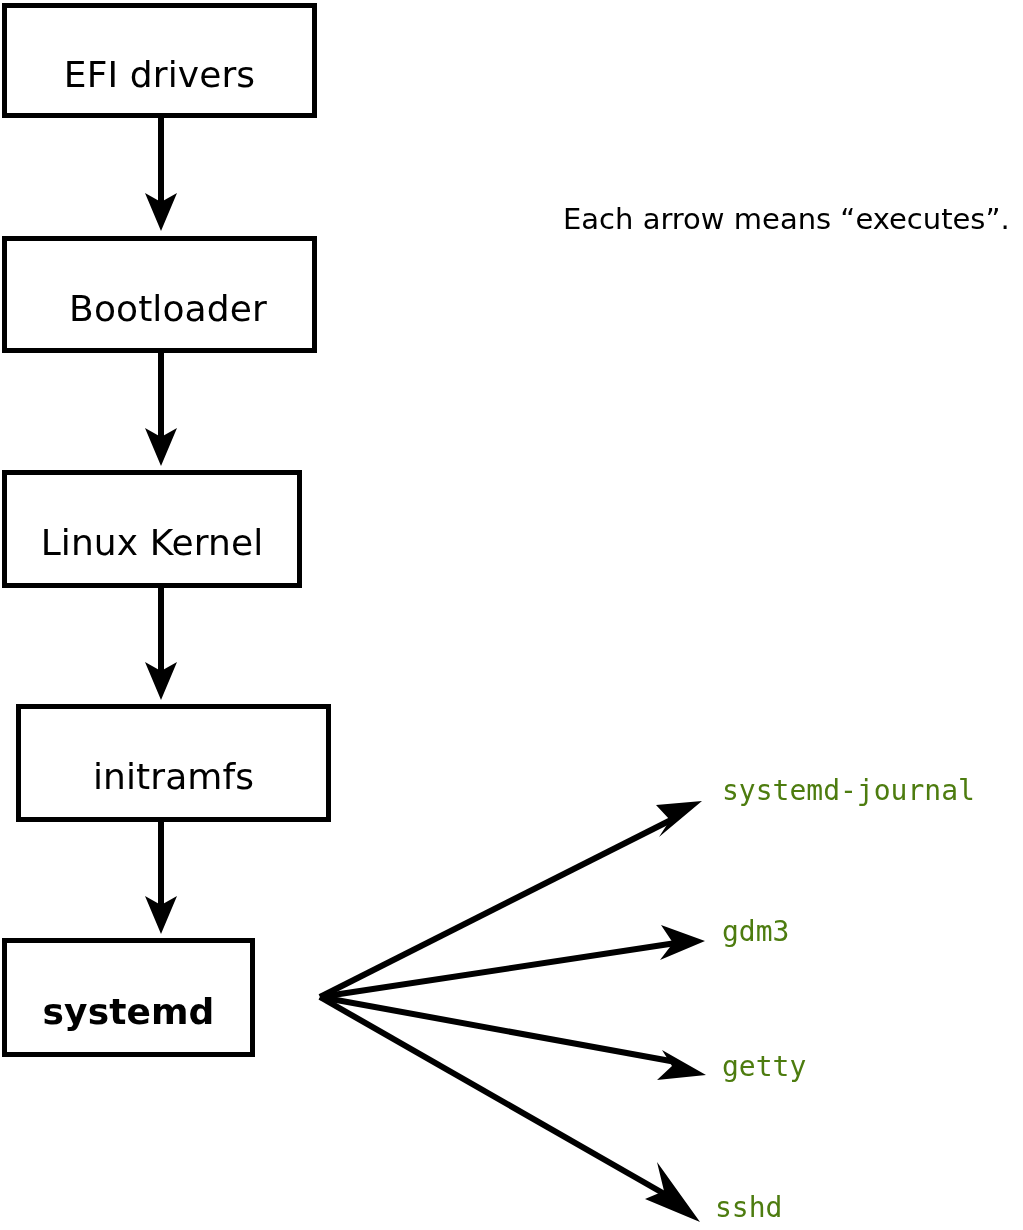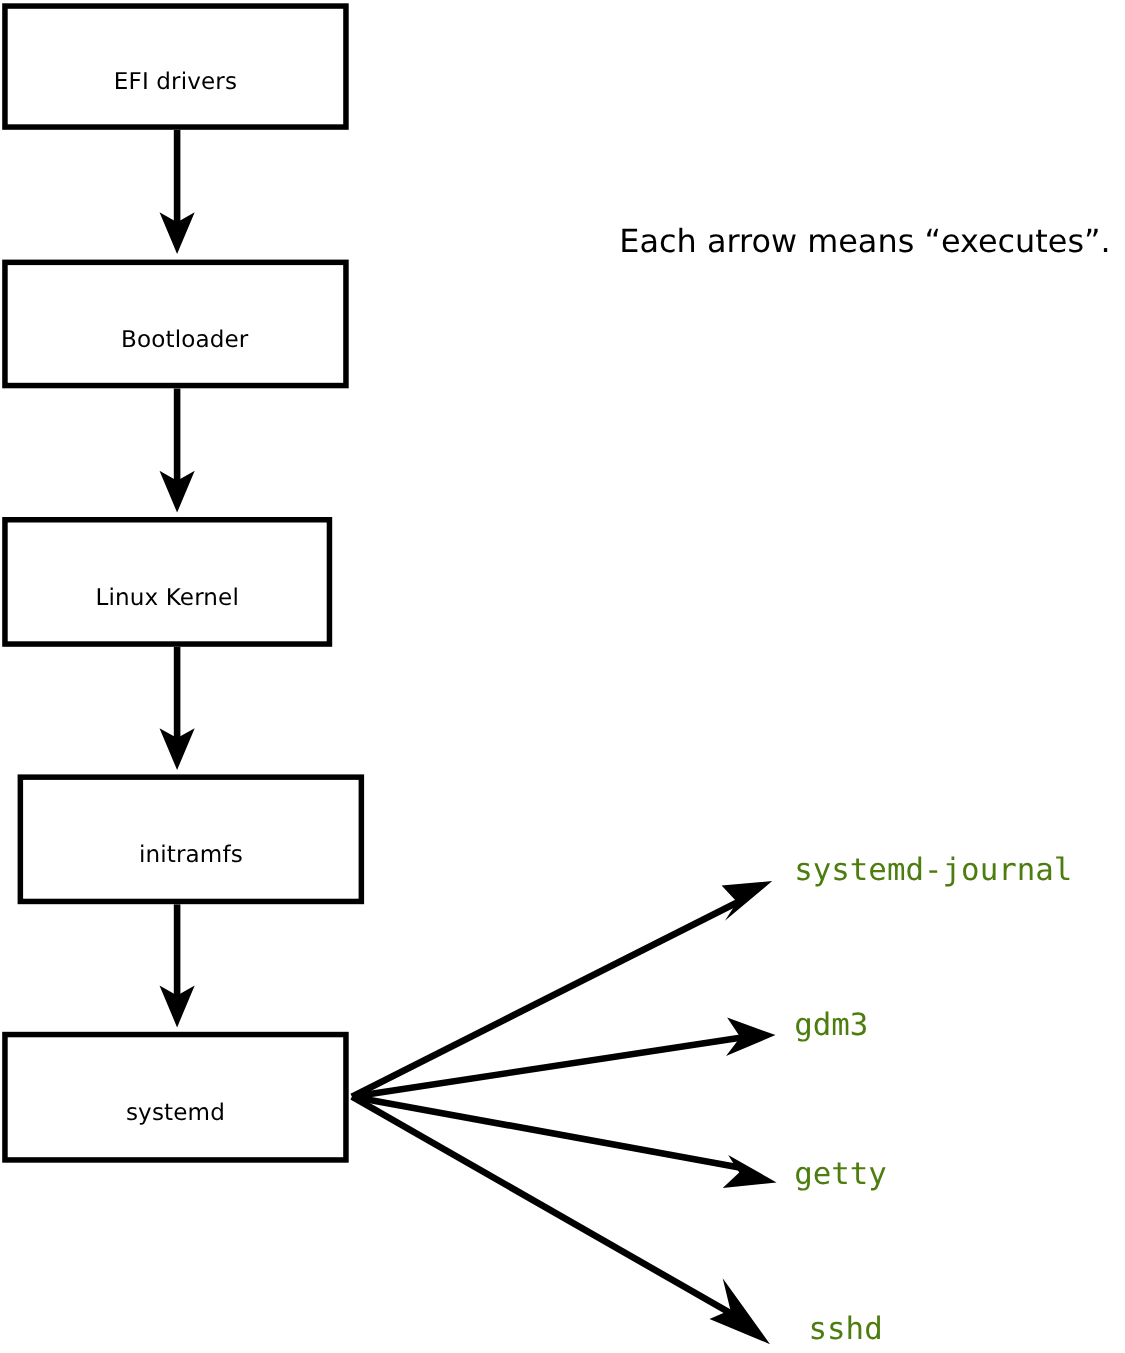--- a/index.html
+++ b/index.html
@@ -28,21 +28,21 @@
     position: absolute;
     box-sizing: border-box;
     background: #ffffff;
     border: 5px solid #000000;
     display: flex;
     align-items: center;
     justify-content: center;
   }
   .stage-label {
     font-family: "DejaVu Sans", "Liberation Sans", sans-serif;
-    font-size: 21px;
+    font-size: 36px;
     color: #000000;
     line-height: 1;
     letter-spacing: 0.1px;
     white-space: nowrap;
     margin-top: 28px;
   }
   .proc-label {
     position: absolute;
     font-family: "DejaVu Sans Mono", "Liberation Mono", monospace;
     font-size: 28px;
@@ -110,27 +110,27 @@
   </div>
 
   <div class="stage-box" style="left:2px; top:470px; width:300px; height:118px;text-align:right;">
     <span class="stage-label">Linux Kernel</span>
   </div>
 
   <div class="stage-box" style="left:16px; top:704px; width:315px; height:118px;">
     <span class="stage-label">initramfs</span>
   </div>
 
-  <div class="stage-box" style="left:2px; top:938px; width:315px; height:119px;">
+  <div class="stage-box" style="left:2px; top:938px; width:253px; height:119px;font-weight:bold;">
     <span class="stage-label">systemd</span>
   </div>
 
   <div class="proc-label" style="left:722px; top:777px;">systemd-journal</div>
 
   <div class="proc-label" style="left:722px; top:918px;">gdm3</div>
 
   <div class="proc-label" style="left:722px; top:1053px;">getty</div>
 
-  <div class="proc-label" style="left:715px; top:1194px;margin-left:20px;">sshd</div>
+  <div class="proc-label" style="left:715px; top:1194px;">sshd</div>
 
   <div class="legend-note" style="left:563px; top:165px;margin-top:40px;">Each arrow means “executes”.</div>
 
 </div>
 
 </body></html>

